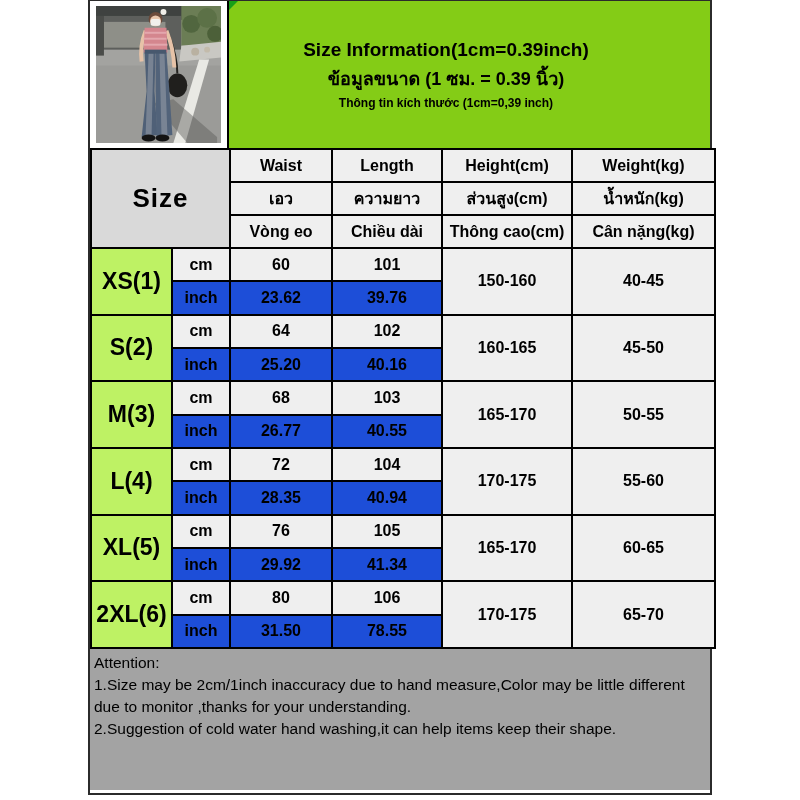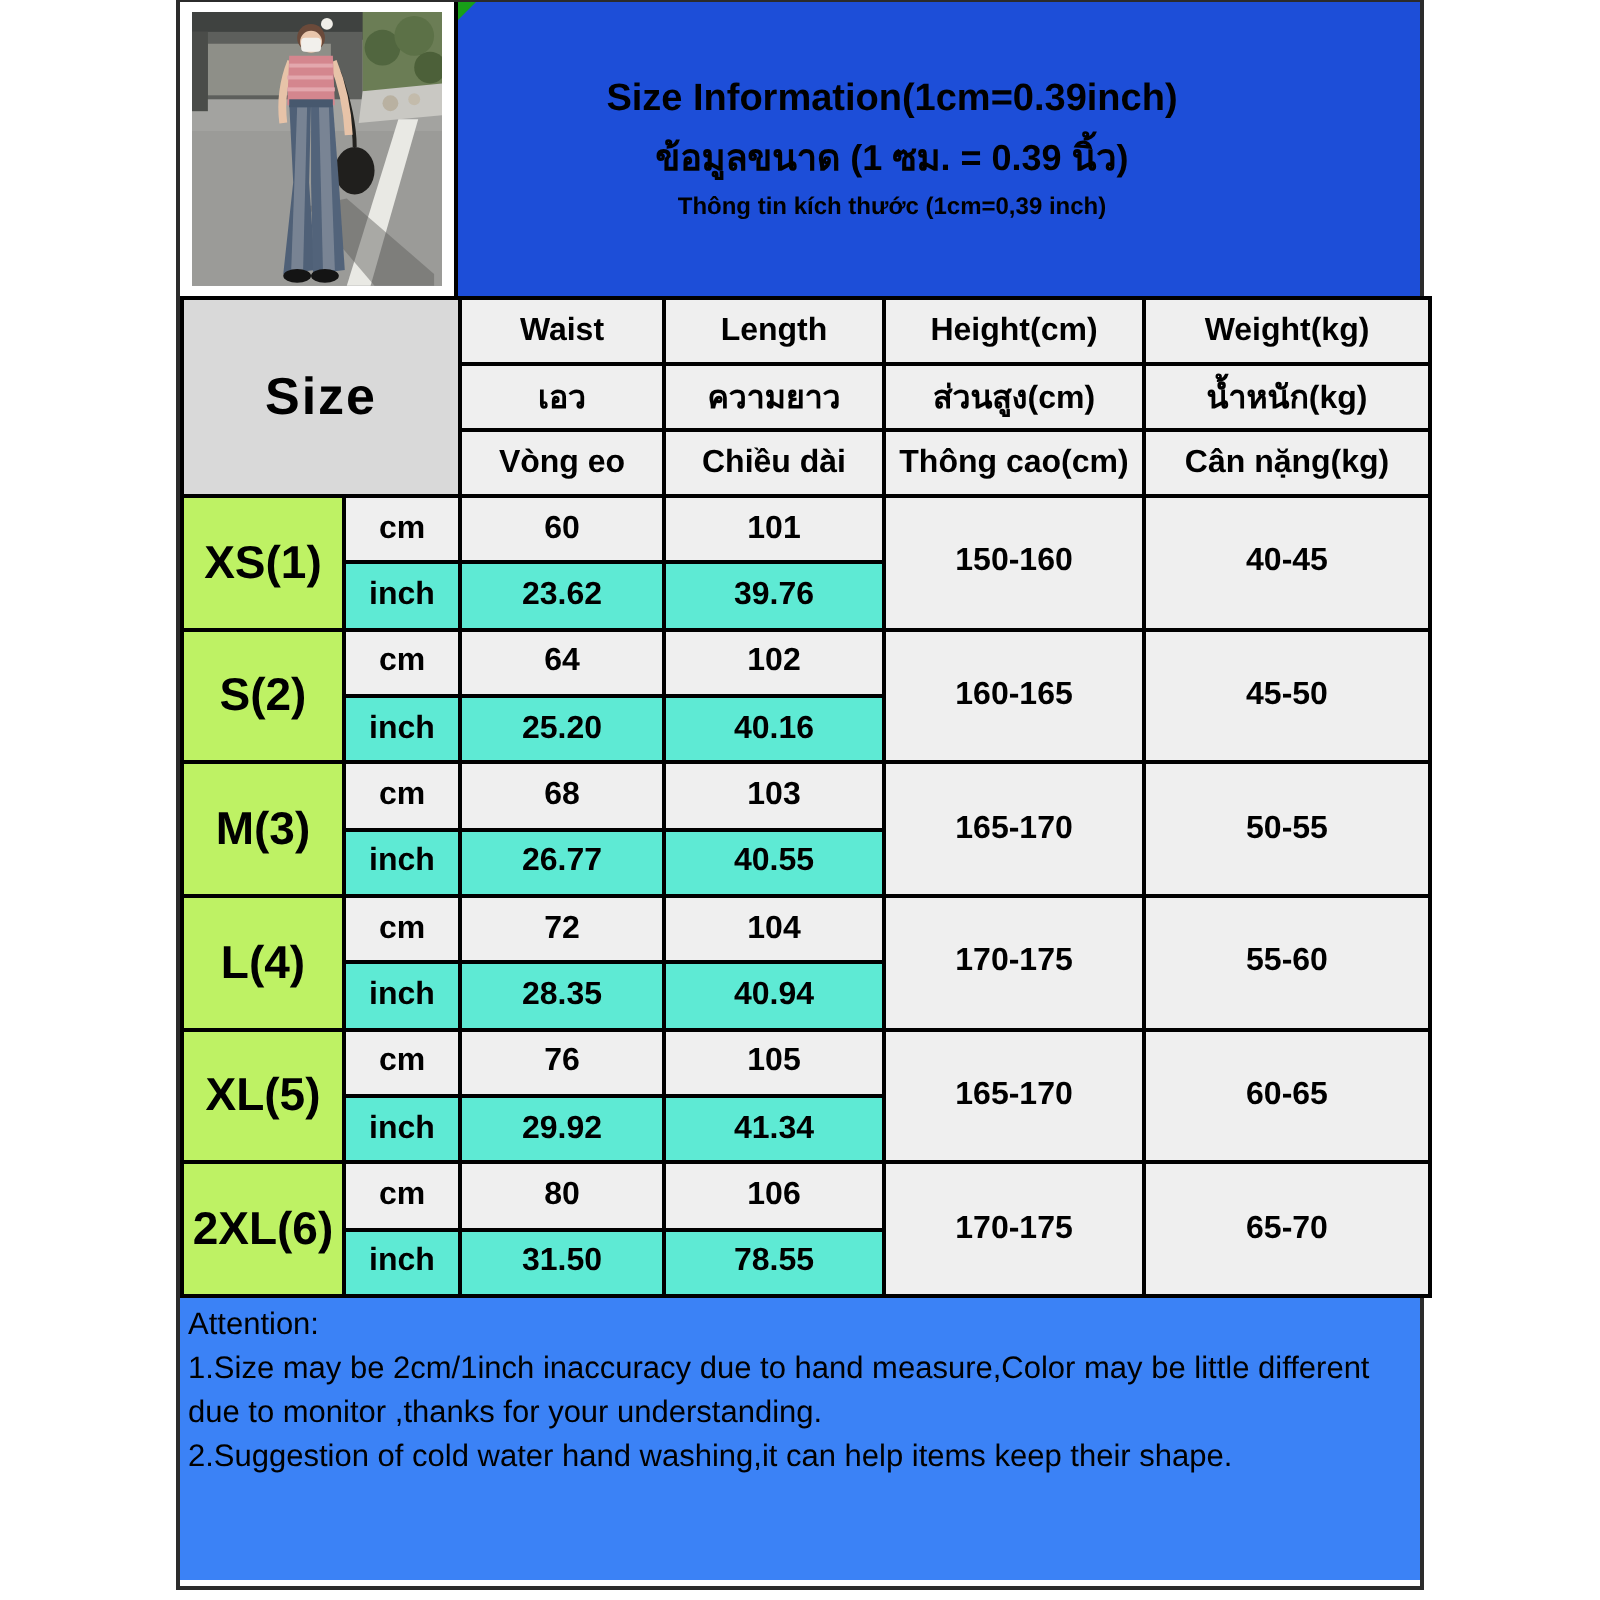--- a/index.html
+++ b/index.html
@@ -29,21 +29,21 @@
   }
   .photo-cell {
     background: #ffffff;
     border-right: 2px solid #000;
     padding: 5px 6px;
   }
   .photo-frame { width: 100%; height: 100%; overflow: hidden; background: #a8a8a6; }
   .photo-frame svg { display: block; width: 100%; height: 100%; }
   .title-cell {
     position: relative;
-    background: #1d4ed8;
+    background: #84cc16;
     display: flex;
     flex-direction: column;
     justify-content: center;
     align-items: center;
     padding-right: 47px;
     gap: 3px;
   }
   .corner-marker {
     position: absolute;
     top: 0; left: 0;
@@ -75,26 +75,26 @@
   .size-table thead tr { height: 33px; }
   .size-table tbody tr { height: 33px; }
   td.c-corner {
     background: #d9d9d9;
     font-size: 26px;
     letter-spacing: 1px;
   }
   td.c-head { background: #efefef; }
   td.c-size { background: #bef264; font-size: 23px; }
   td.c-gray { background: #efefef; }
-  td.c-white { background: #5eead4; }
+  td.c-white { background: #1d4ed8; }
 
   
   .attention {
     height: 141px;
-    background: #3b82f6;
+    background: #a3a3a3;
     padding: 3px 6px 0 4px;
     font-size: 15.5px;
     line-height: 1.42;
     font-weight: normal;
   }
   .attention p { margin: 0; }
 </style>
 </head>
 <body>
 

